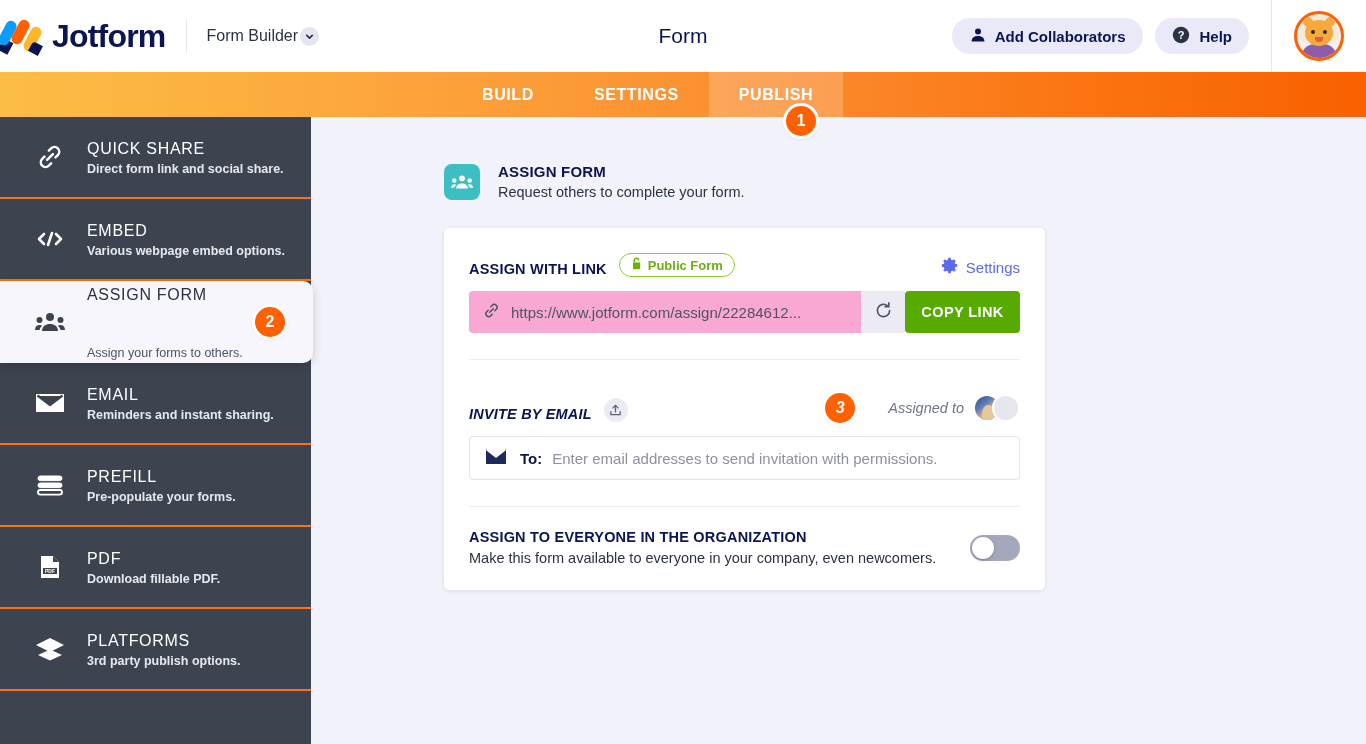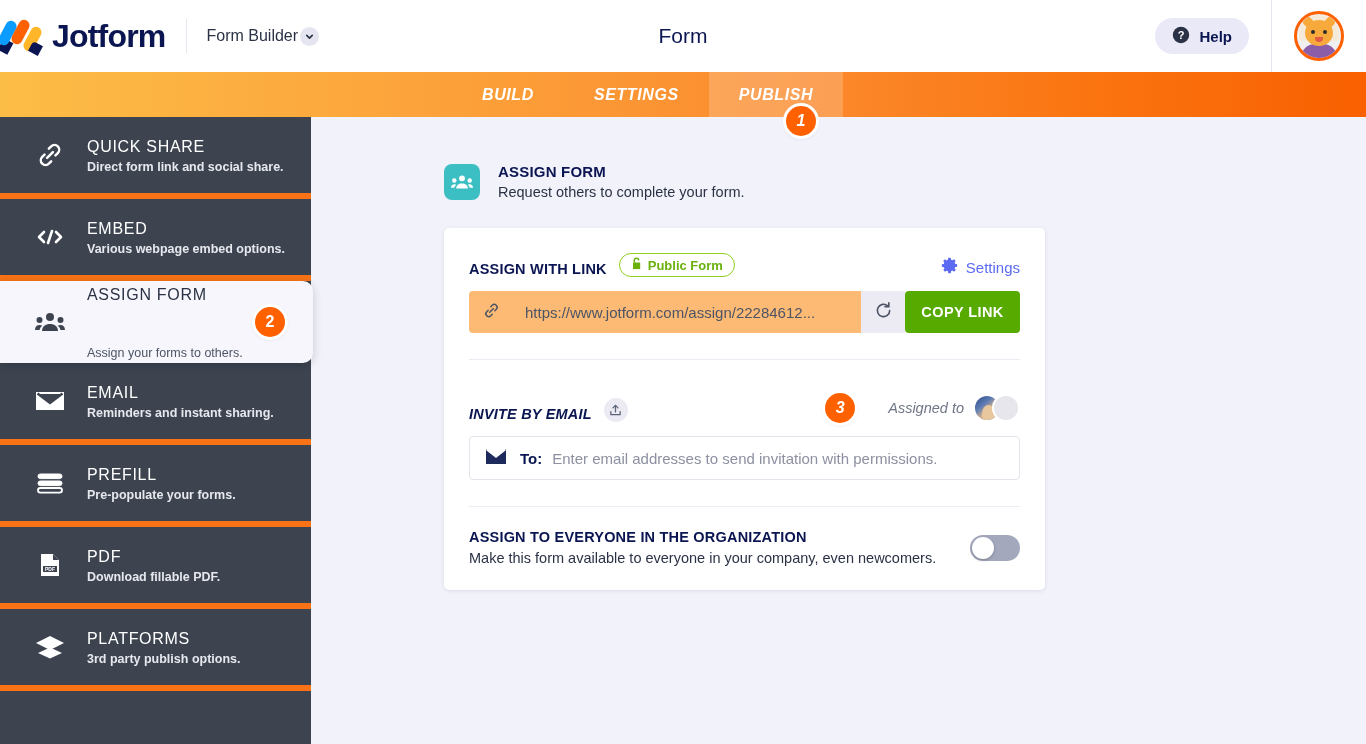--- a/index.html
+++ b/index.html
@@ -135,21 +135,20 @@
     position:absolute; left:18px; top:23px; width:8px; height:5px;
     background:#e05a46; border-radius: 0 0 5px 5px;
   }
 
   
   .navbar {
     height: 45px;
     background: linear-gradient(to right, #fcbd46 0%, #fca13a 33%, #fb8b2e 58%, #fa7410 80%, #f96000 100%);
     display: flex; align-items: stretch;
     position: relative;
-    font-style: italic;
   }
   .nav-tabs { display: flex; margin-left: 452px; }
   .nav-tab {
     display: flex; align-items: center; justify-content: center;
     padding: 0 30px;
     color: #ffffff; font-size: 16px; font-weight: bold;
     letter-spacing: 0.6px; cursor: pointer;
   }
   .nav-tab.active { background: rgba(255,255,255,0.20); }
 
@@ -164,21 +163,21 @@
     width: 311px; flex: 0 0 311px;
     background: #3d4450;
     position: relative;
     z-index: 2;
   }
   .side-item {
     position: relative;
     height: 82px;
     display: flex; align-items: center;
     padding-left: 30px;
-    border-bottom: 6px solid #f97316;
+    border-bottom: 2px solid #f97316;
     cursor: pointer;
   }
   .side-item .ico {
     width: 40px; flex: 0 0 40px;
     display: flex; align-items: center; justify-content: center;
     color: #ffffff;
   }
   .side-text { margin-left: 17px; }
   .side-title {
     font-size: 16px; color: #ffffff; letter-spacing: 0.7px;
@@ -263,28 +262,27 @@
     margin-left: auto;
     display: flex; align-items: center; gap: 8px;
     color: #5b6af0; font-size: 15px; cursor: pointer;
   }
   .link-row {
     display: flex; align-items: stretch;
     height: 42px; margin-bottom: 26px;
   }
   .link-field {
     flex: 1;
-    background: #fdba74;
+    background: #f9a8d4;
     border-radius: 4px 0 0 4px;
     display: flex; align-items: center;
     padding-left: 14px;
     color: #4c5465; font-size: 15px;
     overflow: hidden; white-space: nowrap;
     cursor: text;
-    gap: 14px;
   }
   .link-field .url { margin-left: 11px; }
   .refresh-btn {
     width: 44px; background: #eceaf3;
     display: flex; align-items: center; justify-content: center;
     cursor: pointer; color: #4c5465;
   }
   .copy-btn {
     width: 115px; background: #57ab00;
     border-radius: 4px; color: #fff;
@@ -381,20 +379,29 @@
         <svg width="11" height="11" viewBox="0 0 12 12">
             <path d="M3 4.8L6 7.8L9 4.8" stroke="#2b3245" stroke-width="1.8" fill="none" stroke-linecap="round" stroke-linejoin="round"></path>
           </svg>
       </span>
     </div>
   </div>
 
   <div class="header-title">Form</div>
 
   <div class="hdr-right">
+    <div class="pill">
+      <span>
+        <svg width="16" height="16" viewBox="0 0 16 16">
+            <circle cx="8" cy="4.6" r="3" fill="#0a1551"></circle>
+            <path d="M1.6 14.4c0-3.5 2.9-5.3 6.4-5.3s6.4 1.8 6.4 5.3z" fill="#0a1551"></path>
+          </svg>
+      </span>
+      <span>Add Collaborators</span>
+    </div>
     <div class="pill help">
       <span>
         <svg width="18" height="18" viewBox="0 0 18 18">
             <circle cx="9" cy="9" r="8.2" fill="#2b3245"></circle>
             <text x="9" y="13" font-size="11" font-family="Liberation Sans, sans-serif" font-weight="bold" fill="#ffffff" text-anchor="middle">?</text>
           </svg>
       </span>
       <span>Help</span>
     </div>
     <div class="avatar-wrap">

